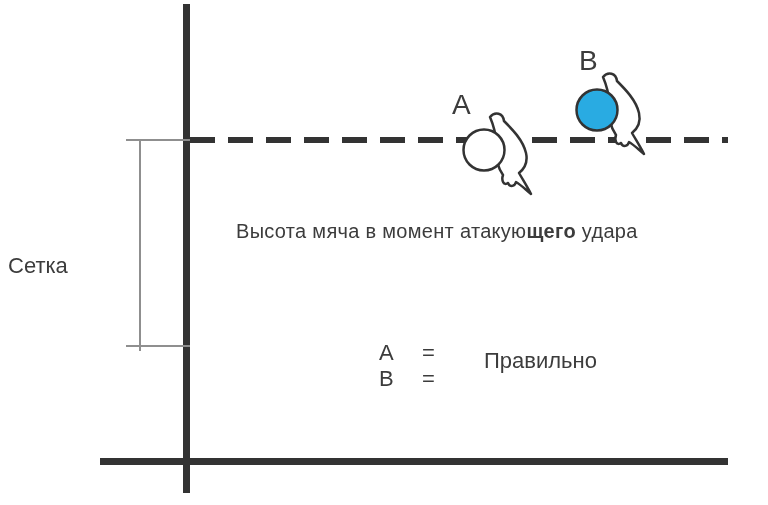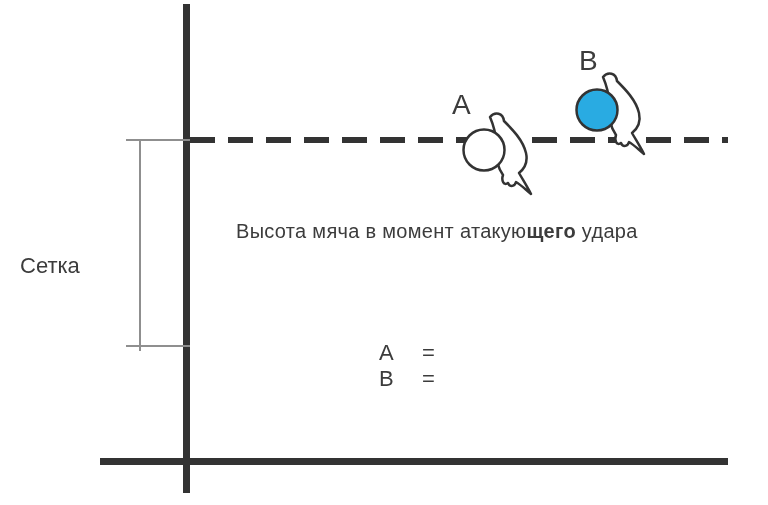--- a/index.html
+++ b/index.html
@@ -50,21 +50,20 @@
   }
   .bracket-tick.top    { left: 126px; top: 139px; width: 64px; }
   .bracket-tick.bottom { left: 126px; top: 345px; width: 64px; }
 
   
   .label-net {
     left: 8px; top: 254px;
     font-size: 22px;
     line-height: 1.1;
     white-space: pre;
-    margin-left: 12px;
   }
   .caption {
     left: 236px; top: 220px;
     font-size: 20px;
     letter-spacing: 0.3px;
     line-height: 1.1;
     white-space: pre;
   }
   .caption b { font-weight: bold; }
 
@@ -135,16 +134,17 @@
              C 86,95 80,89 76,87
              C 75,91 70,93 68,88
              C 64,91 61,86 63,80
              C 58,73 55,62 56,48
              C 56,39 53,29 50,22 Z" fill="#ffffff" stroke="#333333" stroke-width="2.5" stroke-linejoin="round"></path>
     <circle cx="44" cy="55" r="20.5" stroke="#333333" stroke-width="2.5" fill="#29ABE2"></circle>
   </svg>
 
   <div class="abs legend-item lg-key-a">A</div>
   <div class="abs legend-item lg-eq-a">=</div>
+  <div class="abs legend-item lg-val-a">Правильно</div>
   <div class="abs legend-item lg-key-b">B</div>
   <div class="abs legend-item lg-eq-b">=</div>
 
 </div>
 
 </body></html>

